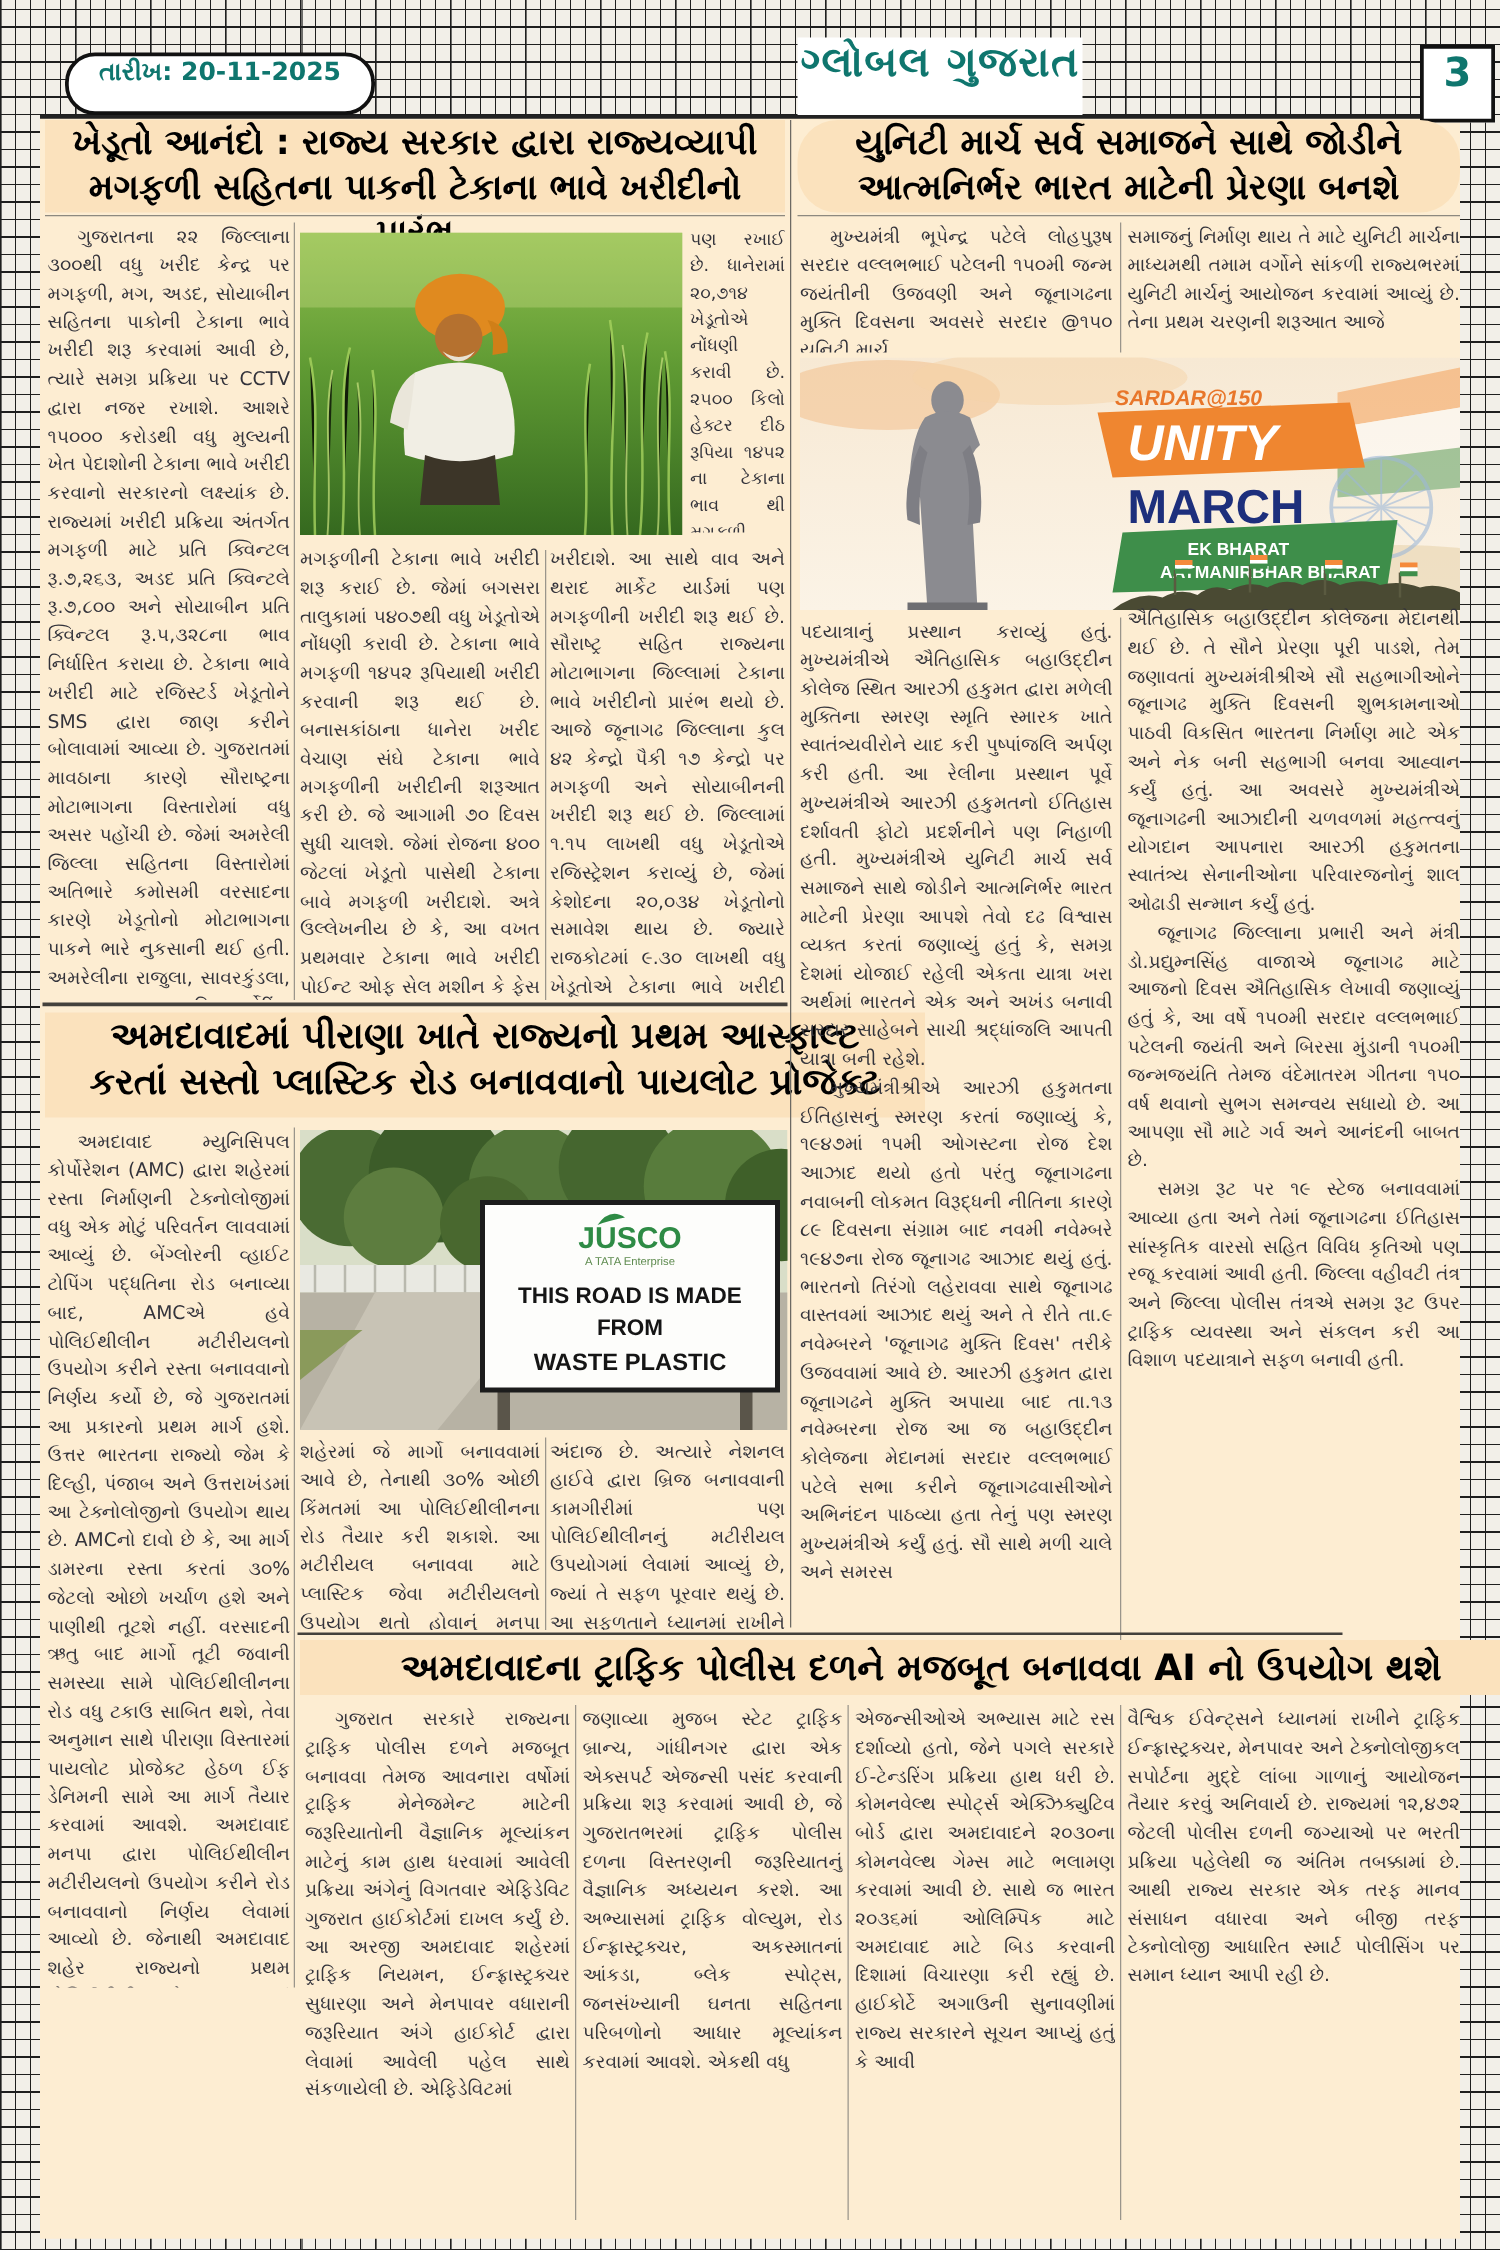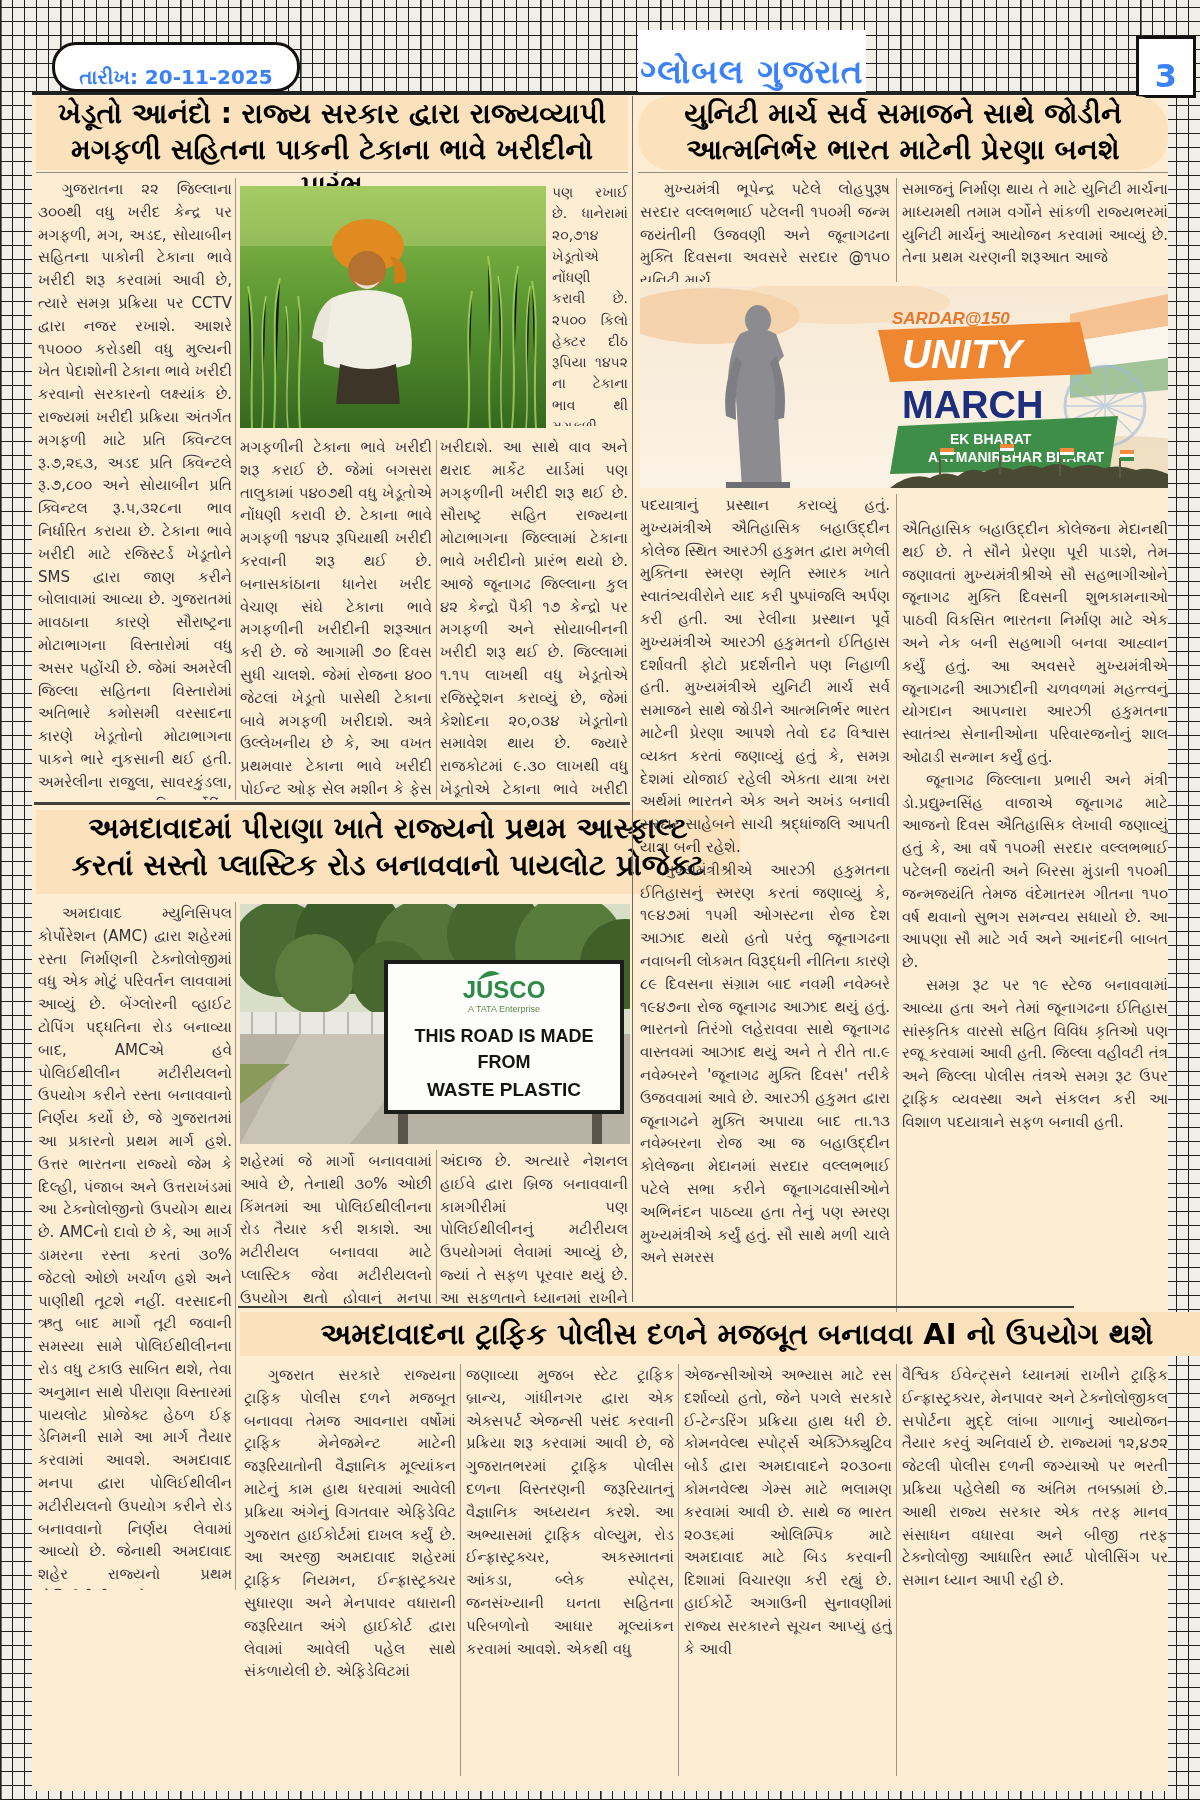--- a/index.html
+++ b/index.html
@@ -7,21 +7,21 @@
     width:1200px;height:1800px;position:relative;overflow:hidden;
     font-family:"DejaVu Sans",sans-serif;
     background:
       repeating-linear-gradient(0deg,#1f1f1f 0 1px,transparent 1px 14px),
       repeating-linear-gradient(90deg,#1f1f1f 0 1px,transparent 1px 12px),
       repeating-linear-gradient(90deg,rgba(0,0,0,.55) 0 2px,transparent 2px 60px),
       #f2efe8;
   }
   .abs{position:absolute;}
   .content{left:32px;top:92px;width:1136px;height:1696px;background:#fdedd2;border-top:3px solid #222;}
-  .hdr-box{background:#fff;border:3px solid #111;display:flex;align-items:flex-end;justify-content:center;font-weight:bold;color:#3b82f6;}
+  .hdr-box{background:#fff;border:3px solid #111;display:flex;align-items:flex-start;justify-content:center;font-weight:bold;color:#0f766e;}
   .headline{font-weight:bold;color:#000000;text-align:center;background:#fbe2bd;line-height:1.28;}
   .body-text{font-size:15px;line-height:1.52;text-align:justify;color:#33333b;overflow:hidden;}
   .para{text-indent:1.6em;}
   .vdiv{width:1px;background:#9a958b;}
   .hrule{background:#44413c;}
   .thinrule{background:#8d897f;height:1px;}
   svg text{font-family:"Liberation Sans",sans-serif;}
 </style>
 </head>
 <body>
@@ -232,21 +232,21 @@
           <rect x="480" y="171" width="14" height="4" fill="#3e8e4a"></rect>
       </g>
     </g>
   </svg>
 </div>
 
 <div class="abs" style="left:640px;top:494px;width:250px;height:856px;">
   <div class="body-text" style="width:250px;">પદયાત્રાનું પ્રસ્થાન કરાવ્યું હતું. મુખ્યમંત્રીએ ઐતિહાસિક બહાઉદ્દીન કોલેજ સ્થિત આરઝી હકુમત દ્વારા મળેલી મુક્તિના સ્મરણ સ્મૃતિ સ્મારક ખાતે સ્વાતંત્ર્યવીરોને યાદ કરી પુષ્પાંજલિ અર્પણ કરી હતી. આ રેલીના પ્રસ્થાન પૂર્વે મુખ્યમંત્રીએ આરઝી હકુમતનો ઈતિહાસ દર્શાવતી ફોટો પ્રદર્શનીને પણ નિહાળી હતી. મુખ્યમંત્રીએ યુનિટી માર્ચ સર્વ સમાજને સાથે જોડીને આત્મનિર્ભર ભારત માટેની પ્રેરણા આપશે તેવો દઢ વિશ્વાસ વ્યક્ત કરતાં જણાવ્યું હતું કે, સમગ્ર દેશમાં યોજાઈ રહેલી એકતા યાત્રા ખરા અર્થમાં ભારતને એક અને અખંડ બનાવી સરદાર સાહેબને સાચી શ્રદ્ધાંજલિ આપતી યાત્રા બની રહેશે.</div>
   <div class="body-text para" style="width:250px;">મુખ્યમંત્રીશ્રીએ આરઝી હકુમતના ઈતિહાસનું સ્મરણ કરતાં જણાવ્યું કે, ૧૯૪૭માં ૧૫મી ઓગસ્ટના રોજ દેશ આઝાદ થયો હતો પરંતુ જૂનાગઢના નવાબની લોકમત વિરૂદ્ધની નીતિના કારણે ૮૯ દિવસના સંગ્રામ બાદ નવમી નવેમ્બરે ૧૯૪૭ના રોજ જૂનાગઢ આઝાદ થયું હતું. ભારતનો તિરંગો લહેરાવવા સાથે જૂનાગઢ વાસ્તવમાં આઝાદ થયું અને તે રીતે તા.૯ નવેમ્બરને 'જૂનાગઢ મુક્તિ દિવસ' તરીકે ઉજવવામાં આવે છે. આરઝી હકુમત દ્વારા જૂનાગઢને મુક્તિ અપાયા બાદ તા.૧૩ નવેમ્બરના રોજ આ જ બહાઉદ્દીન કોલેજના મેદાનમાં સરદાર વલ્લભભાઈ પટેલે સભા કરીને જૂનાગઢવાસીઓને અભિનંદન પાઠવ્યા હતા તેનું પણ સ્મરણ મુખ્યમંત્રીએ કર્યું હતું. સૌ સાથે મળી ચાલે અને સમરસ</div>
 </div>
-<div class="abs" style="left:902px;top:518px;width:266px;height:856px;overflow:hidden;">
+<div class="abs" style="left:902px;top:484px;width:266px;height:856px;overflow:hidden;">
   <div class="body-text" style="width:266px;">ઐતિહાસિક બહાઉદ્દીન કોલેજના મેદાનથી થઈ છે. તે સૌને પ્રેરણા પૂરી પાડશે, તેમ જણાવતાં મુખ્યમંત્રીશ્રીએ સૌ સહભાગીઓને જૂનાગઢ મુક્તિ દિવસની શુભકામનાઓ પાઠવી વિકસિત ભારતના નિર્માણ માટે એક અને નેક બની સહભાગી બનવા આહ્વાન કર્યું હતું. આ અવસરે મુખ્યમંત્રીએ જૂનાગઢની આઝાદીની ચળવળમાં મહત્ત્વનું યોગદાન આપનારા આરઝી હકુમતના સ્વાતંત્ર્ય સેનાનીઓના પરિવારજનોનું શાલ ઓઢાડી સન્માન કર્યું હતું.</div>
   <div class="body-text para" style="width:266px;">જૂનાગઢ જિલ્લાના પ્રભારી અને મંત્રી ડો.પ્રદ્યુમ્નસિંહ વાજાએ જૂનાગઢ માટે આજનો દિવસ ઐતિહાસિક લેખાવી જણાવ્યું હતું કે, આ વર્ષે ૧૫૦મી સરદાર વલ્લભભાઈ પટેલની જયંતી અને બિરસા મુંડાની ૧૫૦મી જન્મજયંતિ તેમજ વંદેમાતરમ ગીતના ૧૫૦ વર્ષ થવાનો સુભગ સમન્વય સધાયો છે. આ આપણા સૌ માટે ગર્વ અને આનંદની બાબત છે.</div>
   <div class="body-text para" style="width:266px;">સમગ્ર રૂટ પર ૧૯ સ્ટેજ બનાવવામાં આવ્યા હતા અને તેમાં જૂનાગઢના ઈતિહાસ સાંસ્કૃતિક વારસો સહિત વિવિધ કૃતિઓ પણ રજૂ કરવામાં આવી હતી. જિલ્લા વહીવટી તંત્ર અને જિલ્લા પોલીસ તંત્રએ સમગ્ર રૂટ ઉપર ટ્રાફિક વ્યવસ્થા અને સંકલન કરી આ વિશાળ પદયાત્રાને સફળ બનાવી હતી.</div>
 </div>
 <div class="abs vdiv" style="left:896px;top:178px;height:104px;"></div>
 <div class="abs vdiv" style="left:896px;top:494px;height:856px;"></div>
 
 <div class="abs hrule" style="left:238px;top:1306px;width:836px;height:2px;"></div>
 <div class="abs headline" style="left:240px;top:1312px;width:994px;height:44px;font-size:29px;line-height:44px;">અમદાવાદના ટ્રાફિક પોલીસ દળને મજબૂત બનાવવા AI નો ઉપયોગ થશે</div>
 

